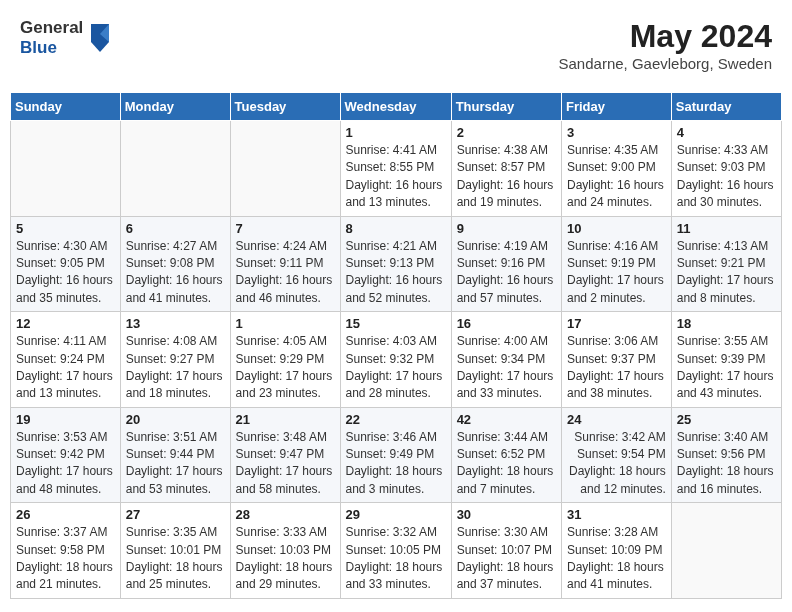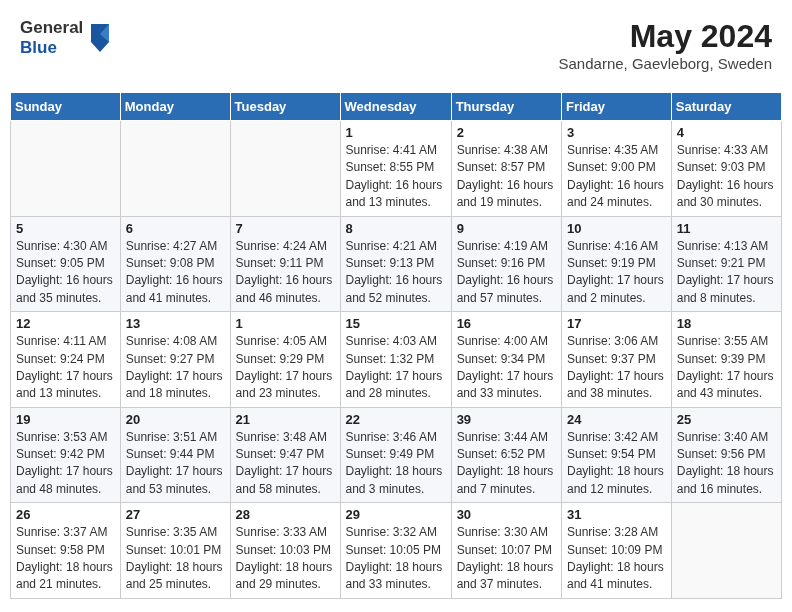--- a/index.html
+++ b/index.html
@@ -214,21 +214,21 @@
         <td>
           <div class="day-number">1</div>
           <div class="day-info" style="white-space: pre-line;">Sunrise: 4:05 AM
 Sunset: 9:29 PM
 Daylight: 17 hours
 and 23 minutes.</div>
         </td>
         <td>
           <div class="day-number">15</div>
           <div class="day-info" style="white-space: pre-line;">Sunrise: 4:03 AM
-Sunset: 1:32 PM
+Sunset: 9:32 PM
 Daylight: 17 hours
 and 28 minutes.</div>
         </td>
         <td>
           <div class="day-number">16</div>
           <div class="day-info" style="white-space: pre-line;">Sunrise: 4:00 AM
 Sunset: 9:34 PM
 Daylight: 17 hours
 and 33 minutes.</div>
         </td>
@@ -270,29 +270,29 @@
 and 58 minutes.</div>
         </td>
         <td>
           <div class="day-number">22</div>
           <div class="day-info" style="white-space: pre-line;">Sunrise: 3:46 AM
 Sunset: 9:49 PM
 Daylight: 18 hours
 and 3 minutes.</div>
         </td>
         <td>
-          <div class="day-number">39</div>
+          <div class="day-number">42</div>
           <div class="day-info" style="white-space: pre-line;">Sunrise: 3:44 AM
 Sunset: 6:52 PM
 Daylight: 18 hours
 and 7 minutes.</div>
         </td>
         <td>
           <div class="day-number">24</div>
-          <div class="day-info" style="white-space: pre-line;">Sunrise: 3:42 AM
+          <div class="day-info" style="white-space: pre-line; text-align: right;">Sunrise: 3:42 AM
 Sunset: 9:54 PM
 Daylight: 18 hours
 and 12 minutes.</div>
         </td>
         <td>
           <div class="day-number">25</div>
           <div class="day-info" style="white-space: pre-line;">Sunrise: 3:40 AM
 Sunset: 9:56 PM
 Daylight: 18 hours
 and 16 minutes.</div>

